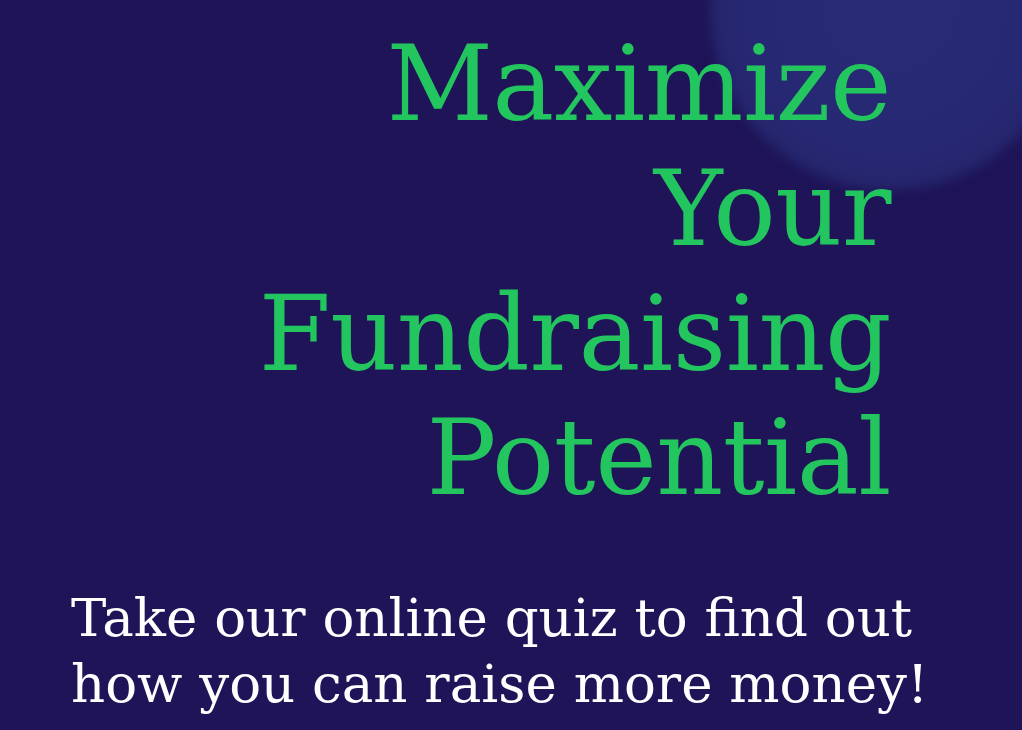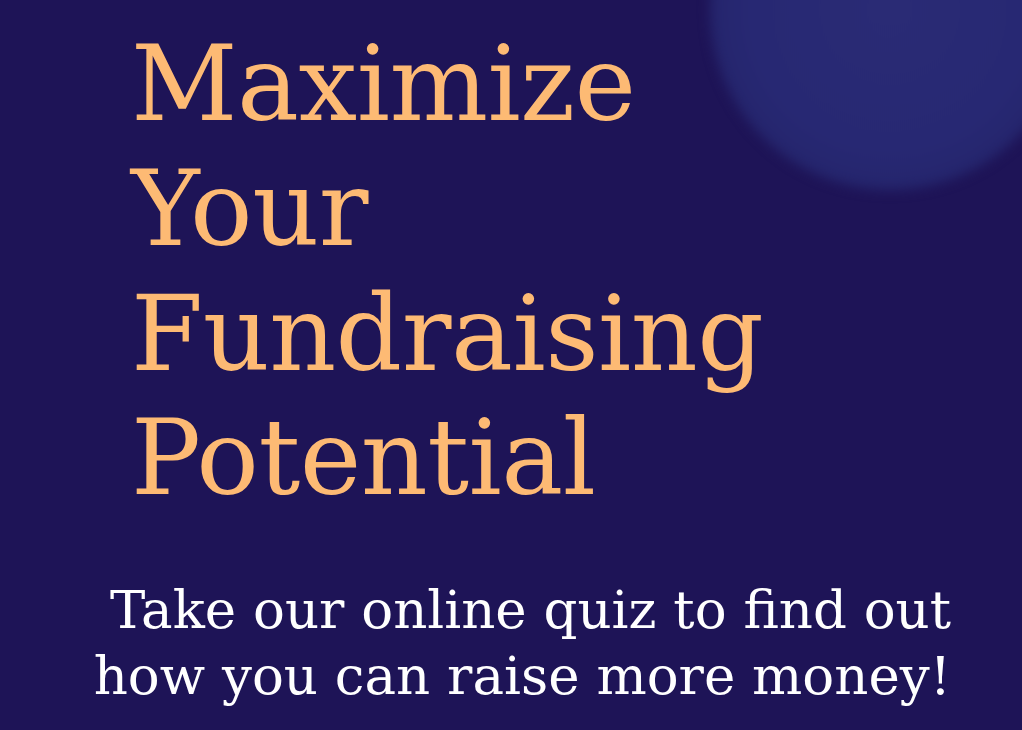--- a/index.html
+++ b/index.html
@@ -53,36 +53,36 @@
     flex-direction: column;
     align-items: center;
     justify-content: flex-start;
   }
 
   .headline {
     font-family: "DejaVu Serif", "Liberation Serif", serif;
     font-weight: 400;
     font-size: 104px;
     line-height: 1.2;
-    color: #fdba74;
-    text-align: left;
+    color: #22c55e;
+    text-align: right;
     letter-spacing: -0.5px;
-    margin: 0;
+    margin: 8px;
     padding: 0;
     max-width: 760px;
     margin-top: 22px;
   }
 
   .subheadline {
     font-family: "DejaVu Serif", "Liberation Serif", serif;
     font-weight: 400;
     font-size: 53px;
     line-height: 1.25;
     color: #ffffff;
-    text-align: right;
+    text-align: left;
     margin: 16px;
     padding: 0;
     max-width: 880px;
     margin-top: 56px;
   }
 </style>
 </head>
 <body>
 
 <div class="hero">

